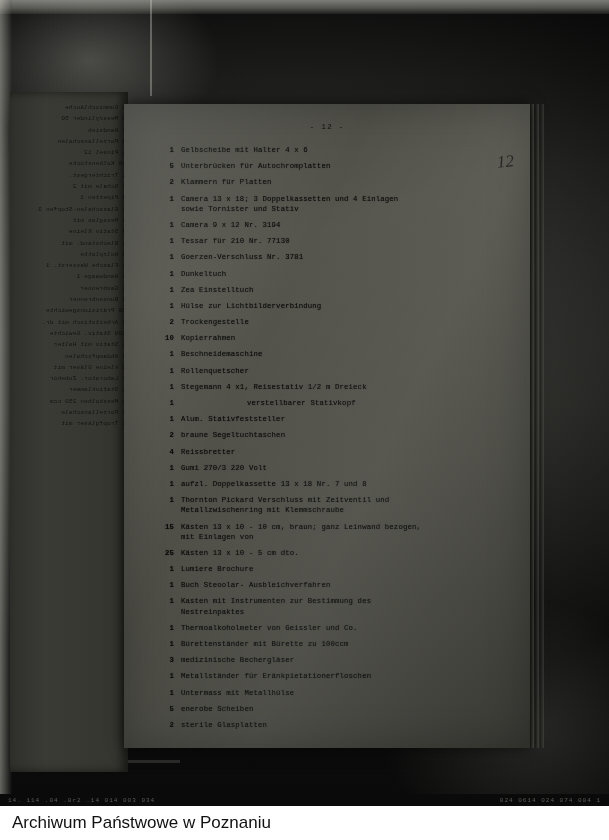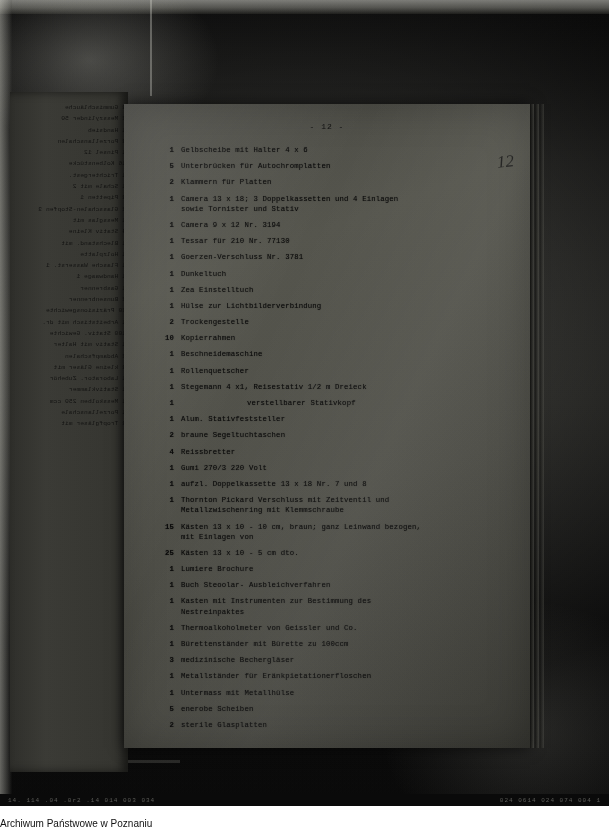--- a/index.html
+++ b/index.html
@@ -183,22 +183,22 @@
     bottom: 0;
     width: 609px;
     height: 34px;
     background: #ffffff;
     display: flex;
     align-items: center;
   }
   .caption-text {
     color: #111;
     font-family: "Liberation Sans", sans-serif;
-    font-size: 10px;
-    padding-left: 0;
+    font-size: 17px;
+    padding-left: 12px;
   }
   .filmstrip {
     position: absolute;
     left: 0;
     bottom: 34px;
     width: 609px;
     height: 12px;
     background: #0a0a0a;
     color: #5c5c58;
     font-family: "Liberation Mono", monospace;

